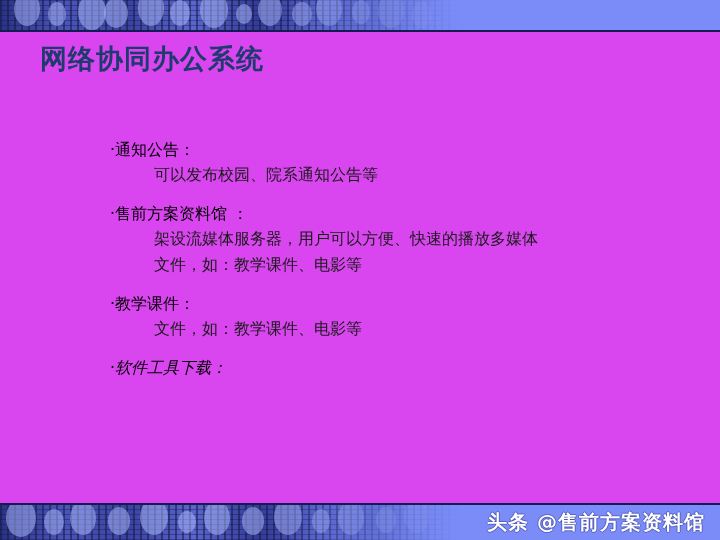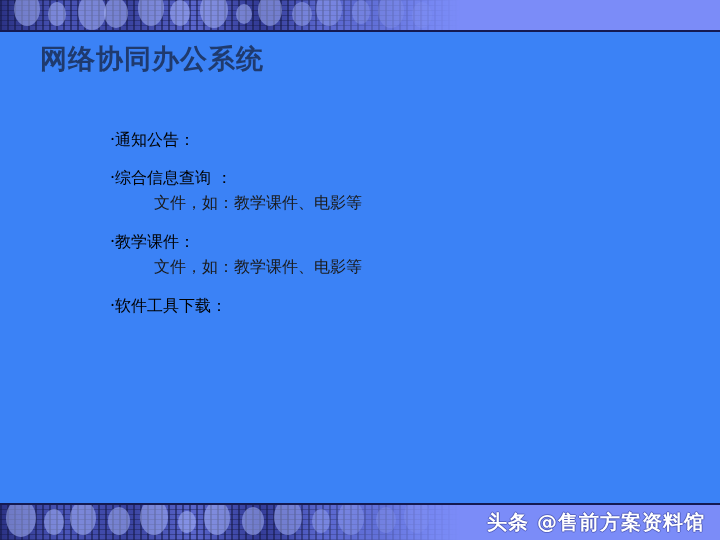--- a/index.html
+++ b/index.html
@@ -9,21 +9,21 @@
     background: #ffffff;
   }
   body {
     font-family: "DejaVu Sans", "Liberation Sans", sans-serif;
   }
 
   .slide {
     position: relative;
     width: 720px;
     height: 540px;
-    background: #3b82f6;
+    background: #d946ef;
     overflow: hidden;
   }
 
   
   .band {
     position: absolute;
     left: 0;
     width: 720px;
     background: #7b8cf8;
     overflow: hidden;
@@ -93,25 +93,25 @@
     font-weight: bold;
     color: #1f3a6e;
     letter-spacing: 1px;
     white-space: nowrap;
   }
 
   
   .body-area {
     position: absolute;
     left: 110px;
-    top: 128px;
+    top: 138px;
     width: 540px;
   }
   .blk { margin-bottom: 14px; }
-  .blk:last-child { margin-bottom: 0; }
+  .blk:last-child { margin-bottom: 0; font-style: italic; }
 
   .head {
     font-family: "DejaVu Serif", "Liberation Serif", serif;
     font-size: 16px;
     color: #000000;
     line-height: 24px;
     white-space: nowrap;
   }
   .sub {
     font-family: "DejaVu Serif", "Liberation Serif", serif;
@@ -165,24 +165,26 @@
     </div>
   </div>
   <div class="band-rule rule-top"></div>
 
   <div class="title">网络协同办公系统</div>
 
   <div class="body-area">
 
     <div class="blk">
       <div class="head">·通知公告：</div>
-    </div>
-
-    <div class="blk">
-      <div class="head">·综合信息查询 ：</div>
+      <div class="sub">可以发布校园、院系通知公告等</div>
+    </div>
+
+    <div class="blk">
+      <div class="head">·售前方案资料馆 ：</div>
+      <div class="sub">架设流媒体服务器，用户可以方便、快速的播放多媒体</div>
       <div class="sub">文件，如：教学课件、电影等</div>
     </div>
 
     <div class="blk">
       <div class="head">·教学课件：</div>
       <div class="sub">文件，如：教学课件、电影等</div>
     </div>
 
     <div class="blk">
       <div class="head">·软件工具下载：</div>

